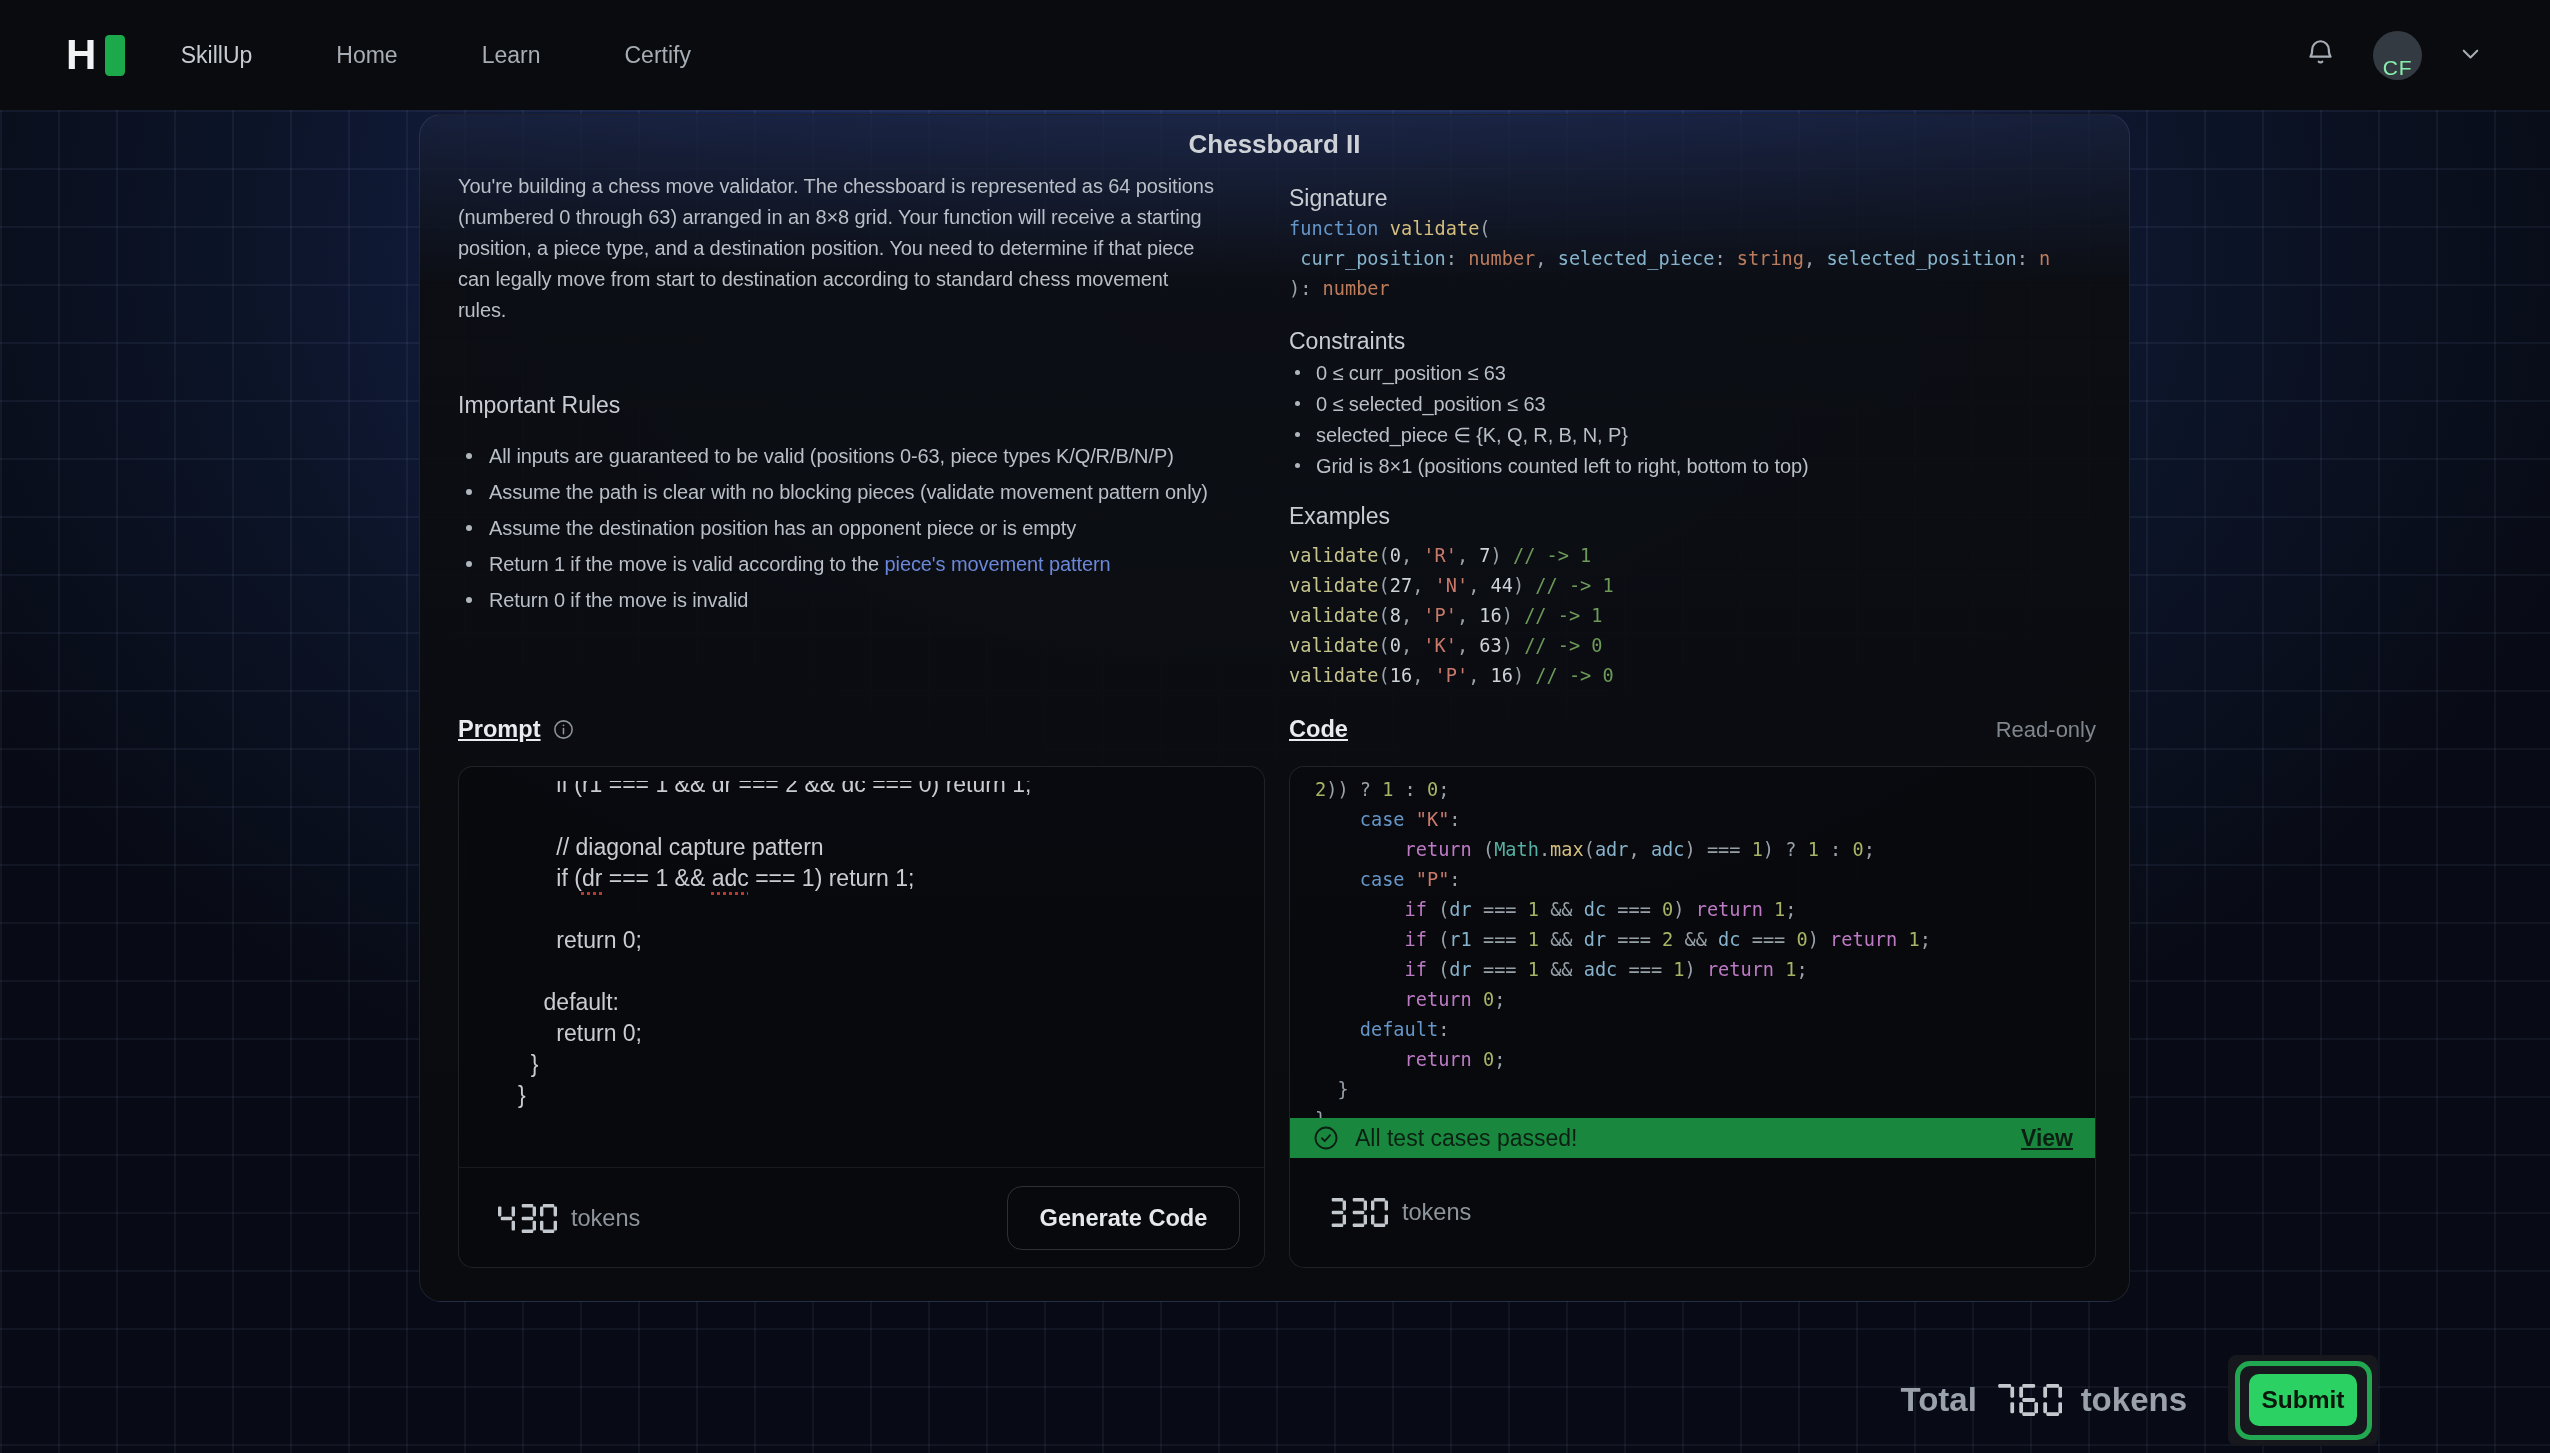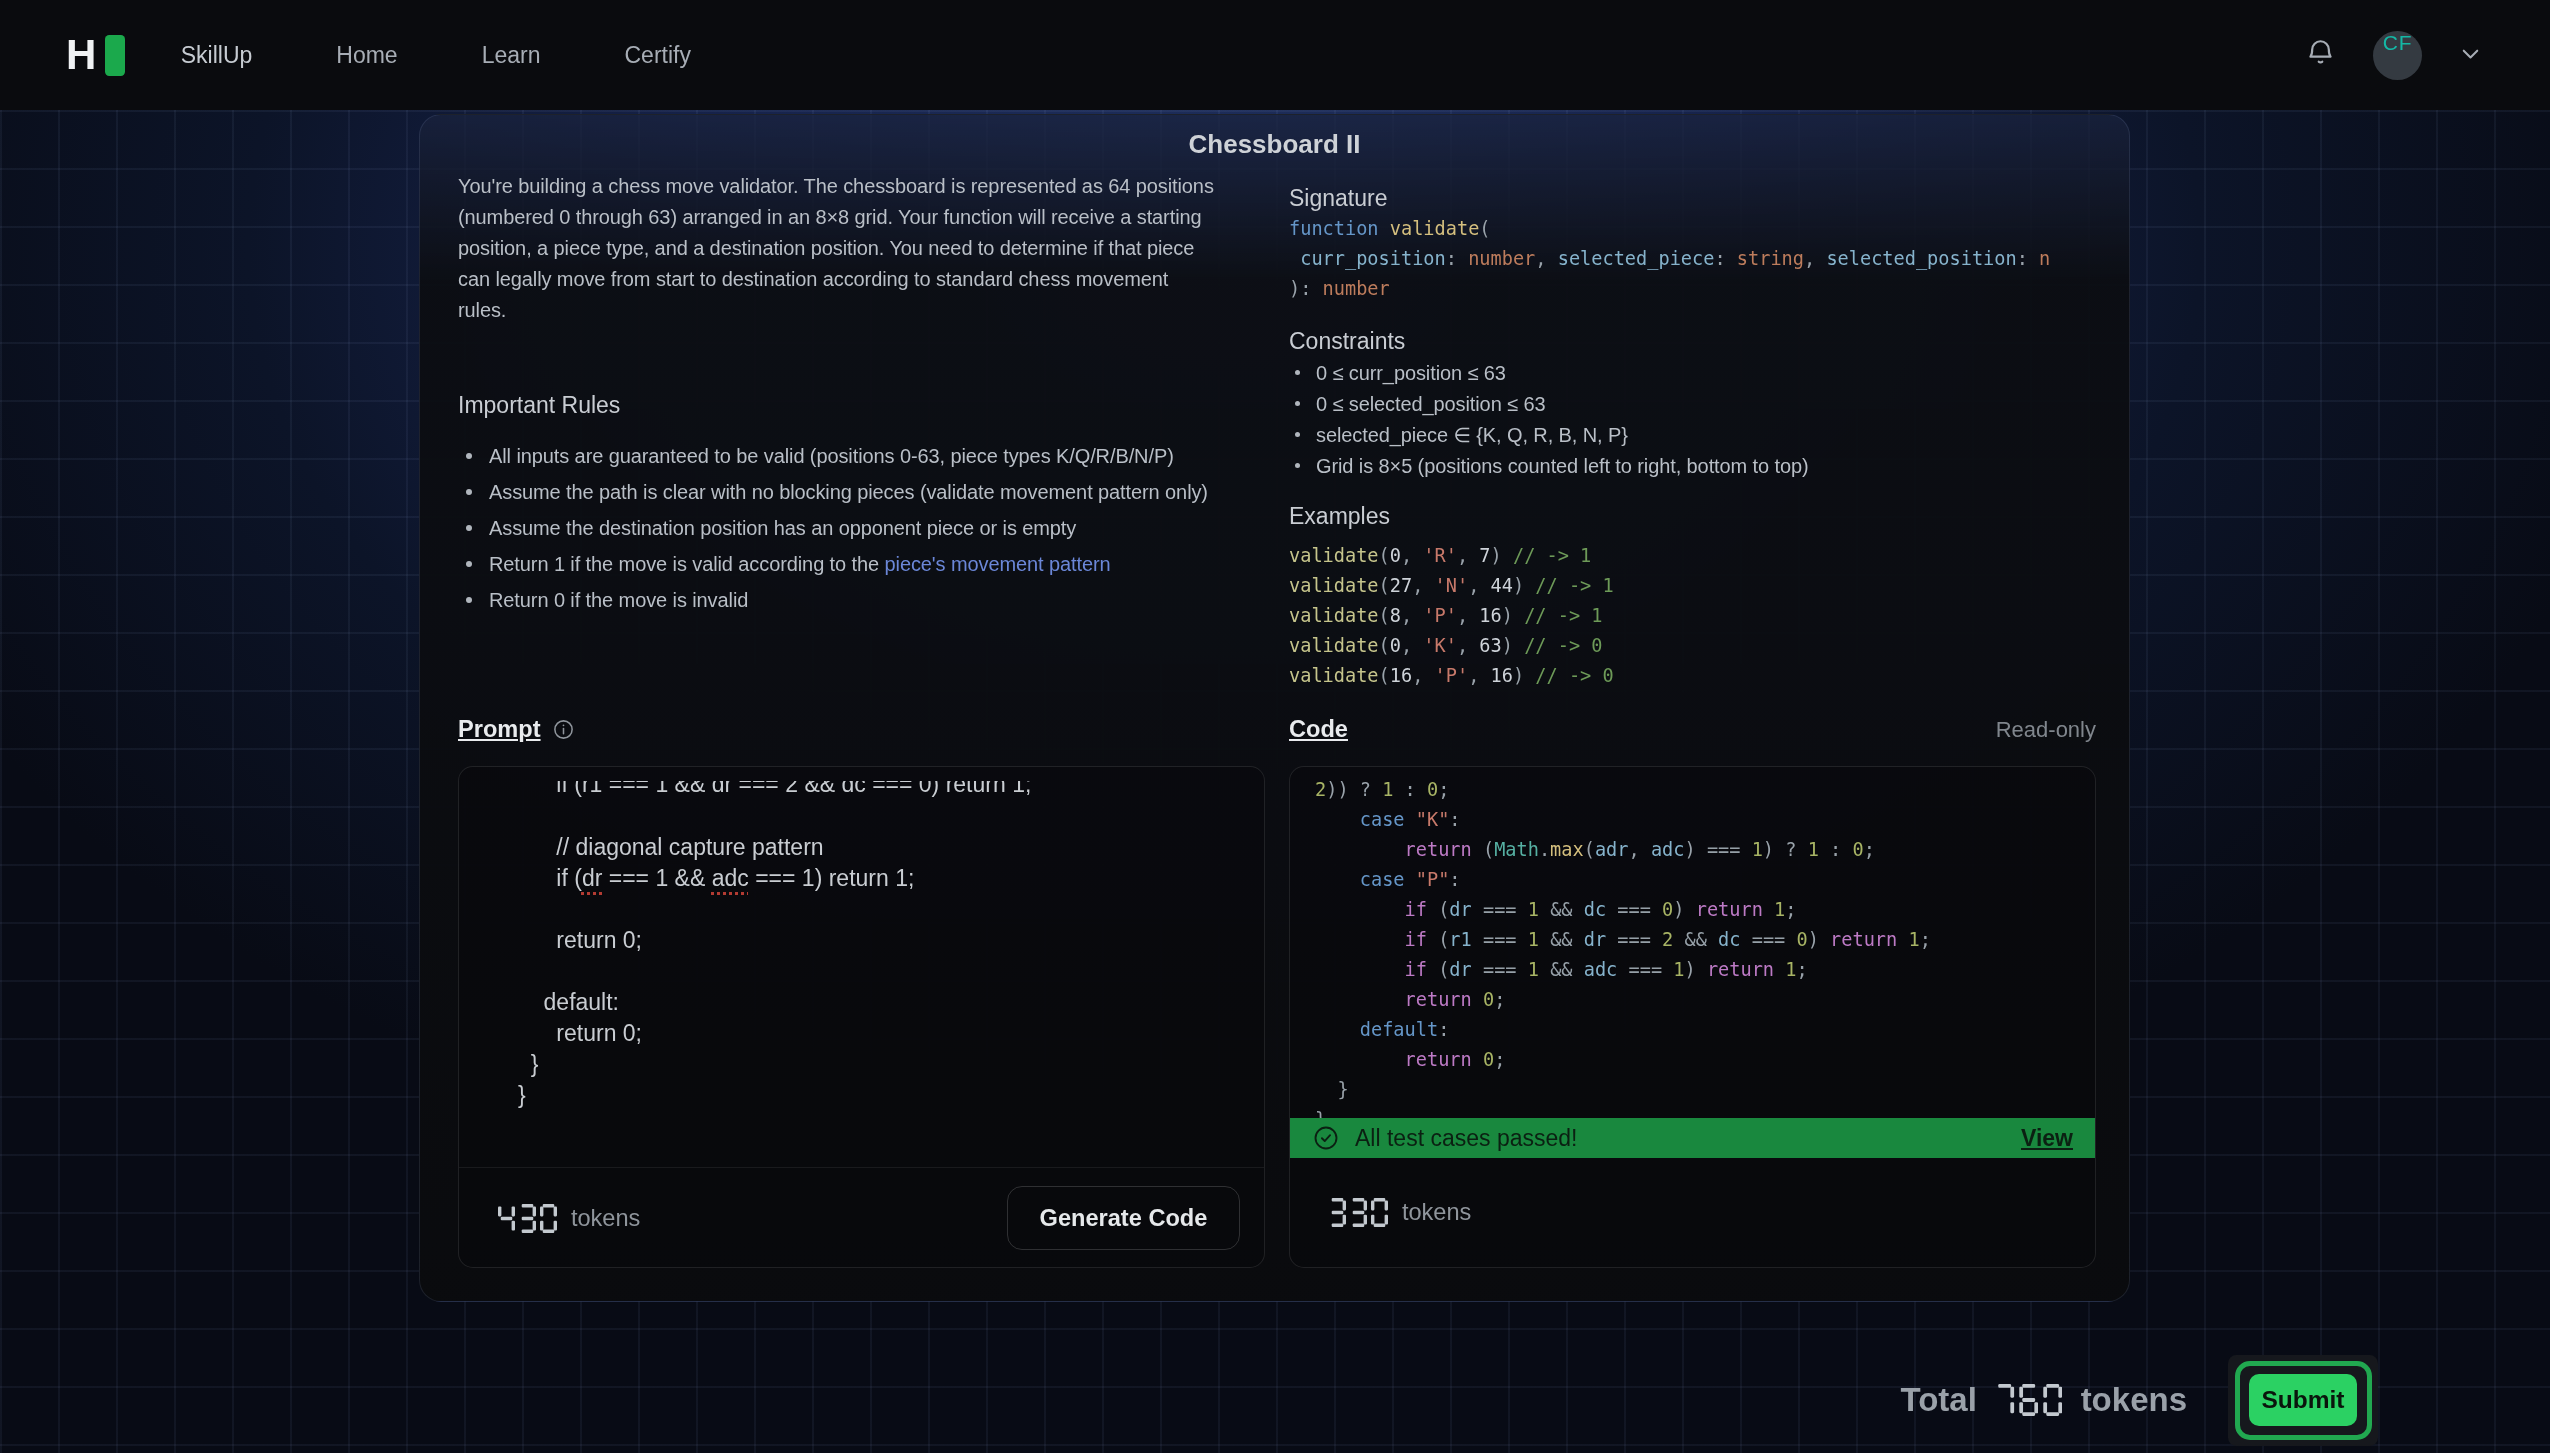--- a/index.html
+++ b/index.html
@@ -14,22 +14,22 @@
   
   nav{position:absolute;top:0;left:0;right:0;height:110px;background:#0a0b0e;display:flex;
       align-items:center;padding:0 66px;box-sizing:border-box;z-index:6;}
   .logo{display:flex;align-items:center;gap:8.4px;cursor:pointer;}
   .logo-h{font-size:42px;font-weight:700;color:#f0f2f4;line-height:1;}
   .logo-bar{width:20px;height:41px;background:#1ba94c;border-radius:4.2px;}
   .brand{margin-left:56px;font-size:23px;color:#c6cbd1;cursor:pointer;}
   .nav-link{margin-left:84px;font-size:23px;color:#a7adb5;text-decoration:none;cursor:pointer;}
   .nav-right{margin-left:auto;display:flex;align-items:center;gap:35px;}
   .icon-btn{background:none;border:none;padding:0;cursor:pointer;color:#a7adb5;display:flex;}
-  .avatar{width:49px;height:49px;border-radius:50%;background:#343a41;color:#14b8a6;font-size:21px;
-          display:flex;align-items:flex-start;justify-content:center;letter-spacing:0.8px;cursor:pointer;}
+  .avatar{width:49px;height:49px;border-radius:50%;background:#343a41;color:#86efac;font-size:21px;
+          display:flex;align-items:flex-end;justify-content:center;letter-spacing:0.8px;cursor:pointer;}
   
   .card{position:absolute;left:419px;top:114px;width:1711px;height:1188px;border-radius:22px;
         border:1.7px solid rgba(128,148,190,0.16);box-sizing:border-box;
         background:linear-gradient(180deg, rgba(26,35,62,0.72) 0%, rgba(12,14,19,0.97) 14%, rgba(10,11,14,0.985) 100%);}
   .card h1{position:absolute;top:13.5px;left:0;right:0;text-align:center;font-size:26px;font-weight:700;
            color:#ced2d7;margin:0;}
   .sec{position:absolute;font-size:23px;font-weight:400;color:#c9cdd3;margin:0;}
   .desc{position:absolute;left:38px;top:56px;font-size:20px;line-height:31px;letter-spacing:-0.1px;
         color:#b9bfc7;white-space:pre;}
   .bullets{position:absolute;}
@@ -143,21 +143,21 @@
         <div class="cl"><span>Return 0 if the move is invalid</span></div>
       </div>
 
     <h2 class="sec" style="left:869px;top:70px;">Signature</h2>
     <div class="sig mono"><div class="cl"><span class="c-kw">function</span><span> </span><span class="c-fn">validate</span><span class="c-punc">(</span></div><div class="cl"><span> </span><span class="c-var">curr_position</span><span class="c-punc">: </span><span class="c-type">number</span><span class="c-punc">, </span><span class="c-var">selected_piece</span><span class="c-punc">: </span><span class="c-type">string</span><span class="c-punc">, </span><span class="c-var">selected_position</span><span class="c-punc">: </span><span class="c-type">n</span></div><div class="cl"><span class="c-punc">)</span><span class="c-punc">: </span><span class="c-type">number</span></div></div>
     <h2 class="sec" style="left:869px;top:213px;">Constraints</h2>
     <div class="bullets cons" style="left:869px;top:247px;">
         <div class="cl"><span>0 ≤ curr_position ≤ 63</span></div>
         <div class="cl"><span>0 ≤ selected_position ≤ 63</span></div>
         <div class="cl"><span>selected_piece ∈ {K, Q, R, B, N, P}</span></div>
-        <div class="cl"><span>Grid is 8×5 (positions counted left to right, bottom to top)</span></div>
+        <div class="cl"><span>Grid is 8×1 (positions counted left to right, bottom to top)</span></div>
       </div>
     <h2 class="sec" style="left:869px;top:388px;">Examples</h2>
     <div class="ex mono"><div class="cl"><span class="c-exfn">validate</span><span class="c-punc">(</span><span class="c-white">0</span><span class="c-punc">, </span><span class="c-str">'R'</span><span class="c-punc">, </span><span class="c-white">7</span><span class="c-punc">) </span><span class="c-cm">// -&gt; 1</span></div><div class="cl"><span class="c-exfn">validate</span><span class="c-punc">(</span><span class="c-white">27</span><span class="c-punc">, </span><span class="c-str">'N'</span><span class="c-punc">, </span><span class="c-white">44</span><span class="c-punc">) </span><span class="c-cm">// -&gt; 1</span></div><div class="cl"><span class="c-exfn">validate</span><span class="c-punc">(</span><span class="c-white">8</span><span class="c-punc">, </span><span class="c-str">'P'</span><span class="c-punc">, </span><span class="c-white">16</span><span class="c-punc">) </span><span class="c-cm">// -&gt; 1</span></div><div class="cl"><span class="c-exfn">validate</span><span class="c-punc">(</span><span class="c-white">0</span><span class="c-punc">, </span><span class="c-str">'K'</span><span class="c-punc">, </span><span class="c-white">63</span><span class="c-punc">) </span><span class="c-cm">// -&gt; 0</span></div><div class="cl"><span class="c-exfn">validate</span><span class="c-punc">(</span><span class="c-white">16</span><span class="c-punc">, </span><span class="c-str">'P'</span><span class="c-punc">, </span><span class="c-white">16</span><span class="c-punc">) </span><span class="c-cm">// -&gt; 0</span></div></div>
 
     <div class="panel-head-left">
       <span class="panel-title">Prompt</span>
       <span style="display:flex;color:#8f959c;cursor:pointer;">
         <svg width="23" height="23" viewBox="0 0 24 24" fill="none" stroke="currentColor" stroke-width="1.6" stroke-linecap="round">
           <circle cx="12" cy="12" r="9"></circle>
             <line x1="12" y1="11" x2="12" y2="16.5"></line>

